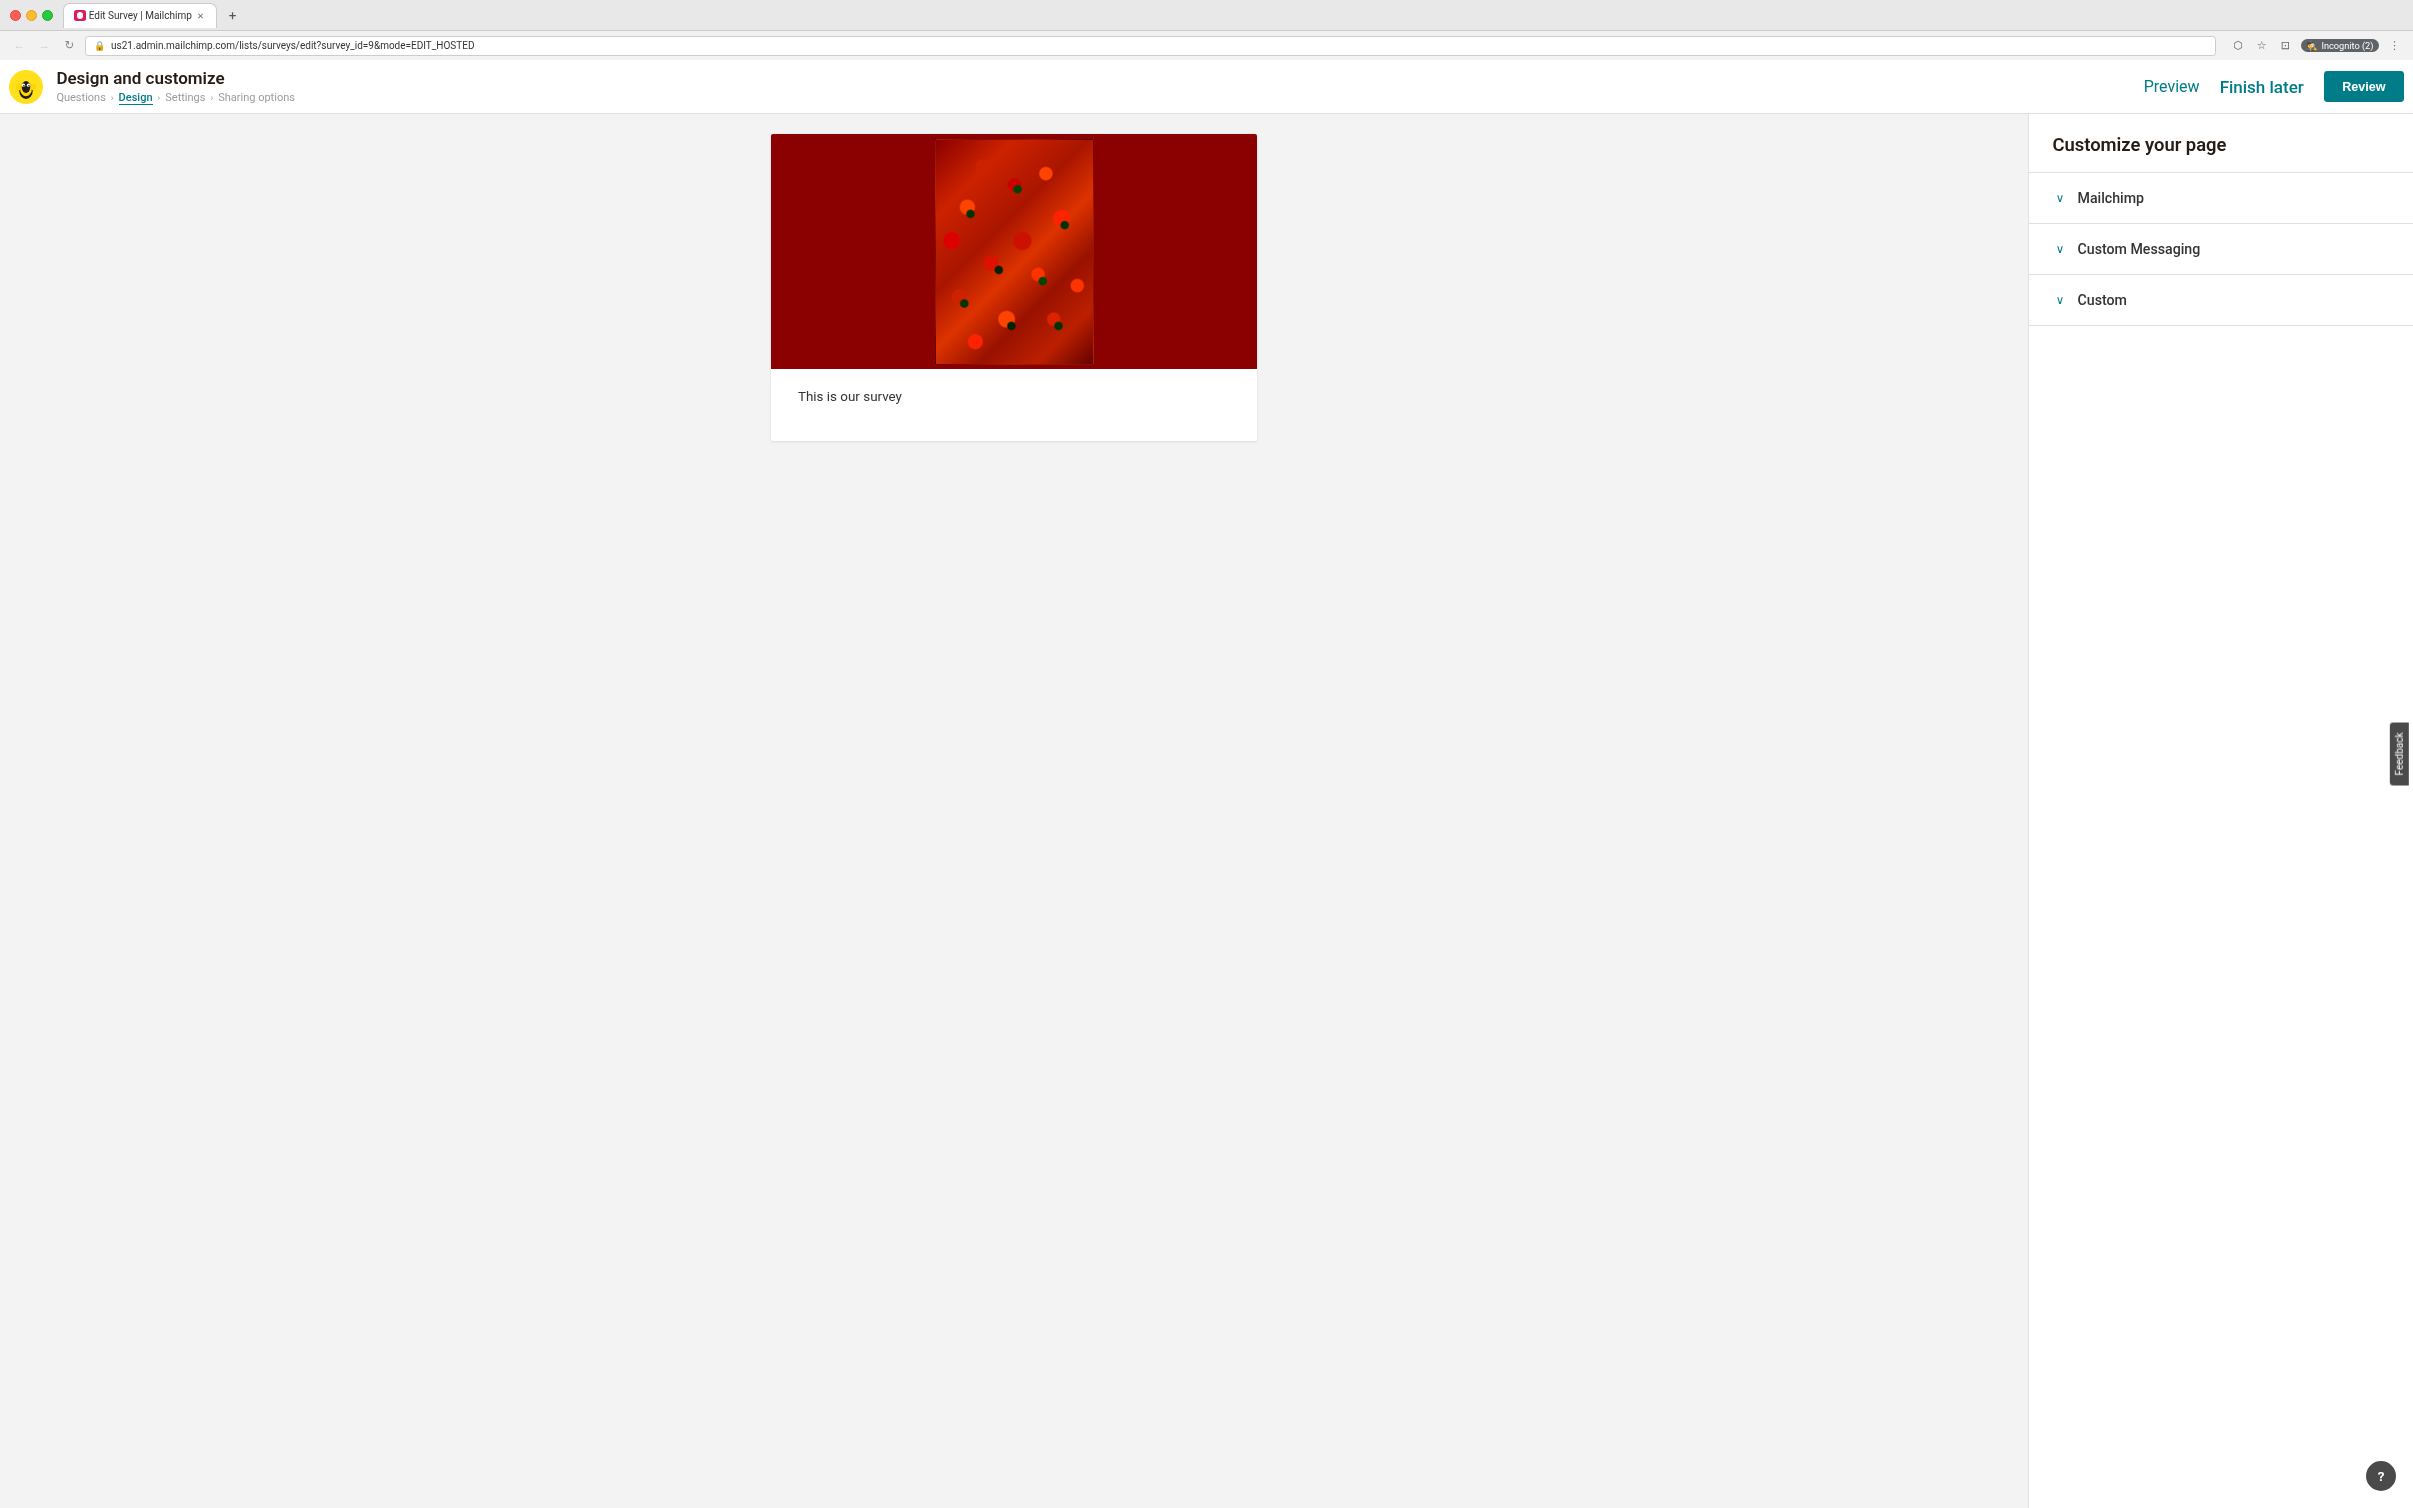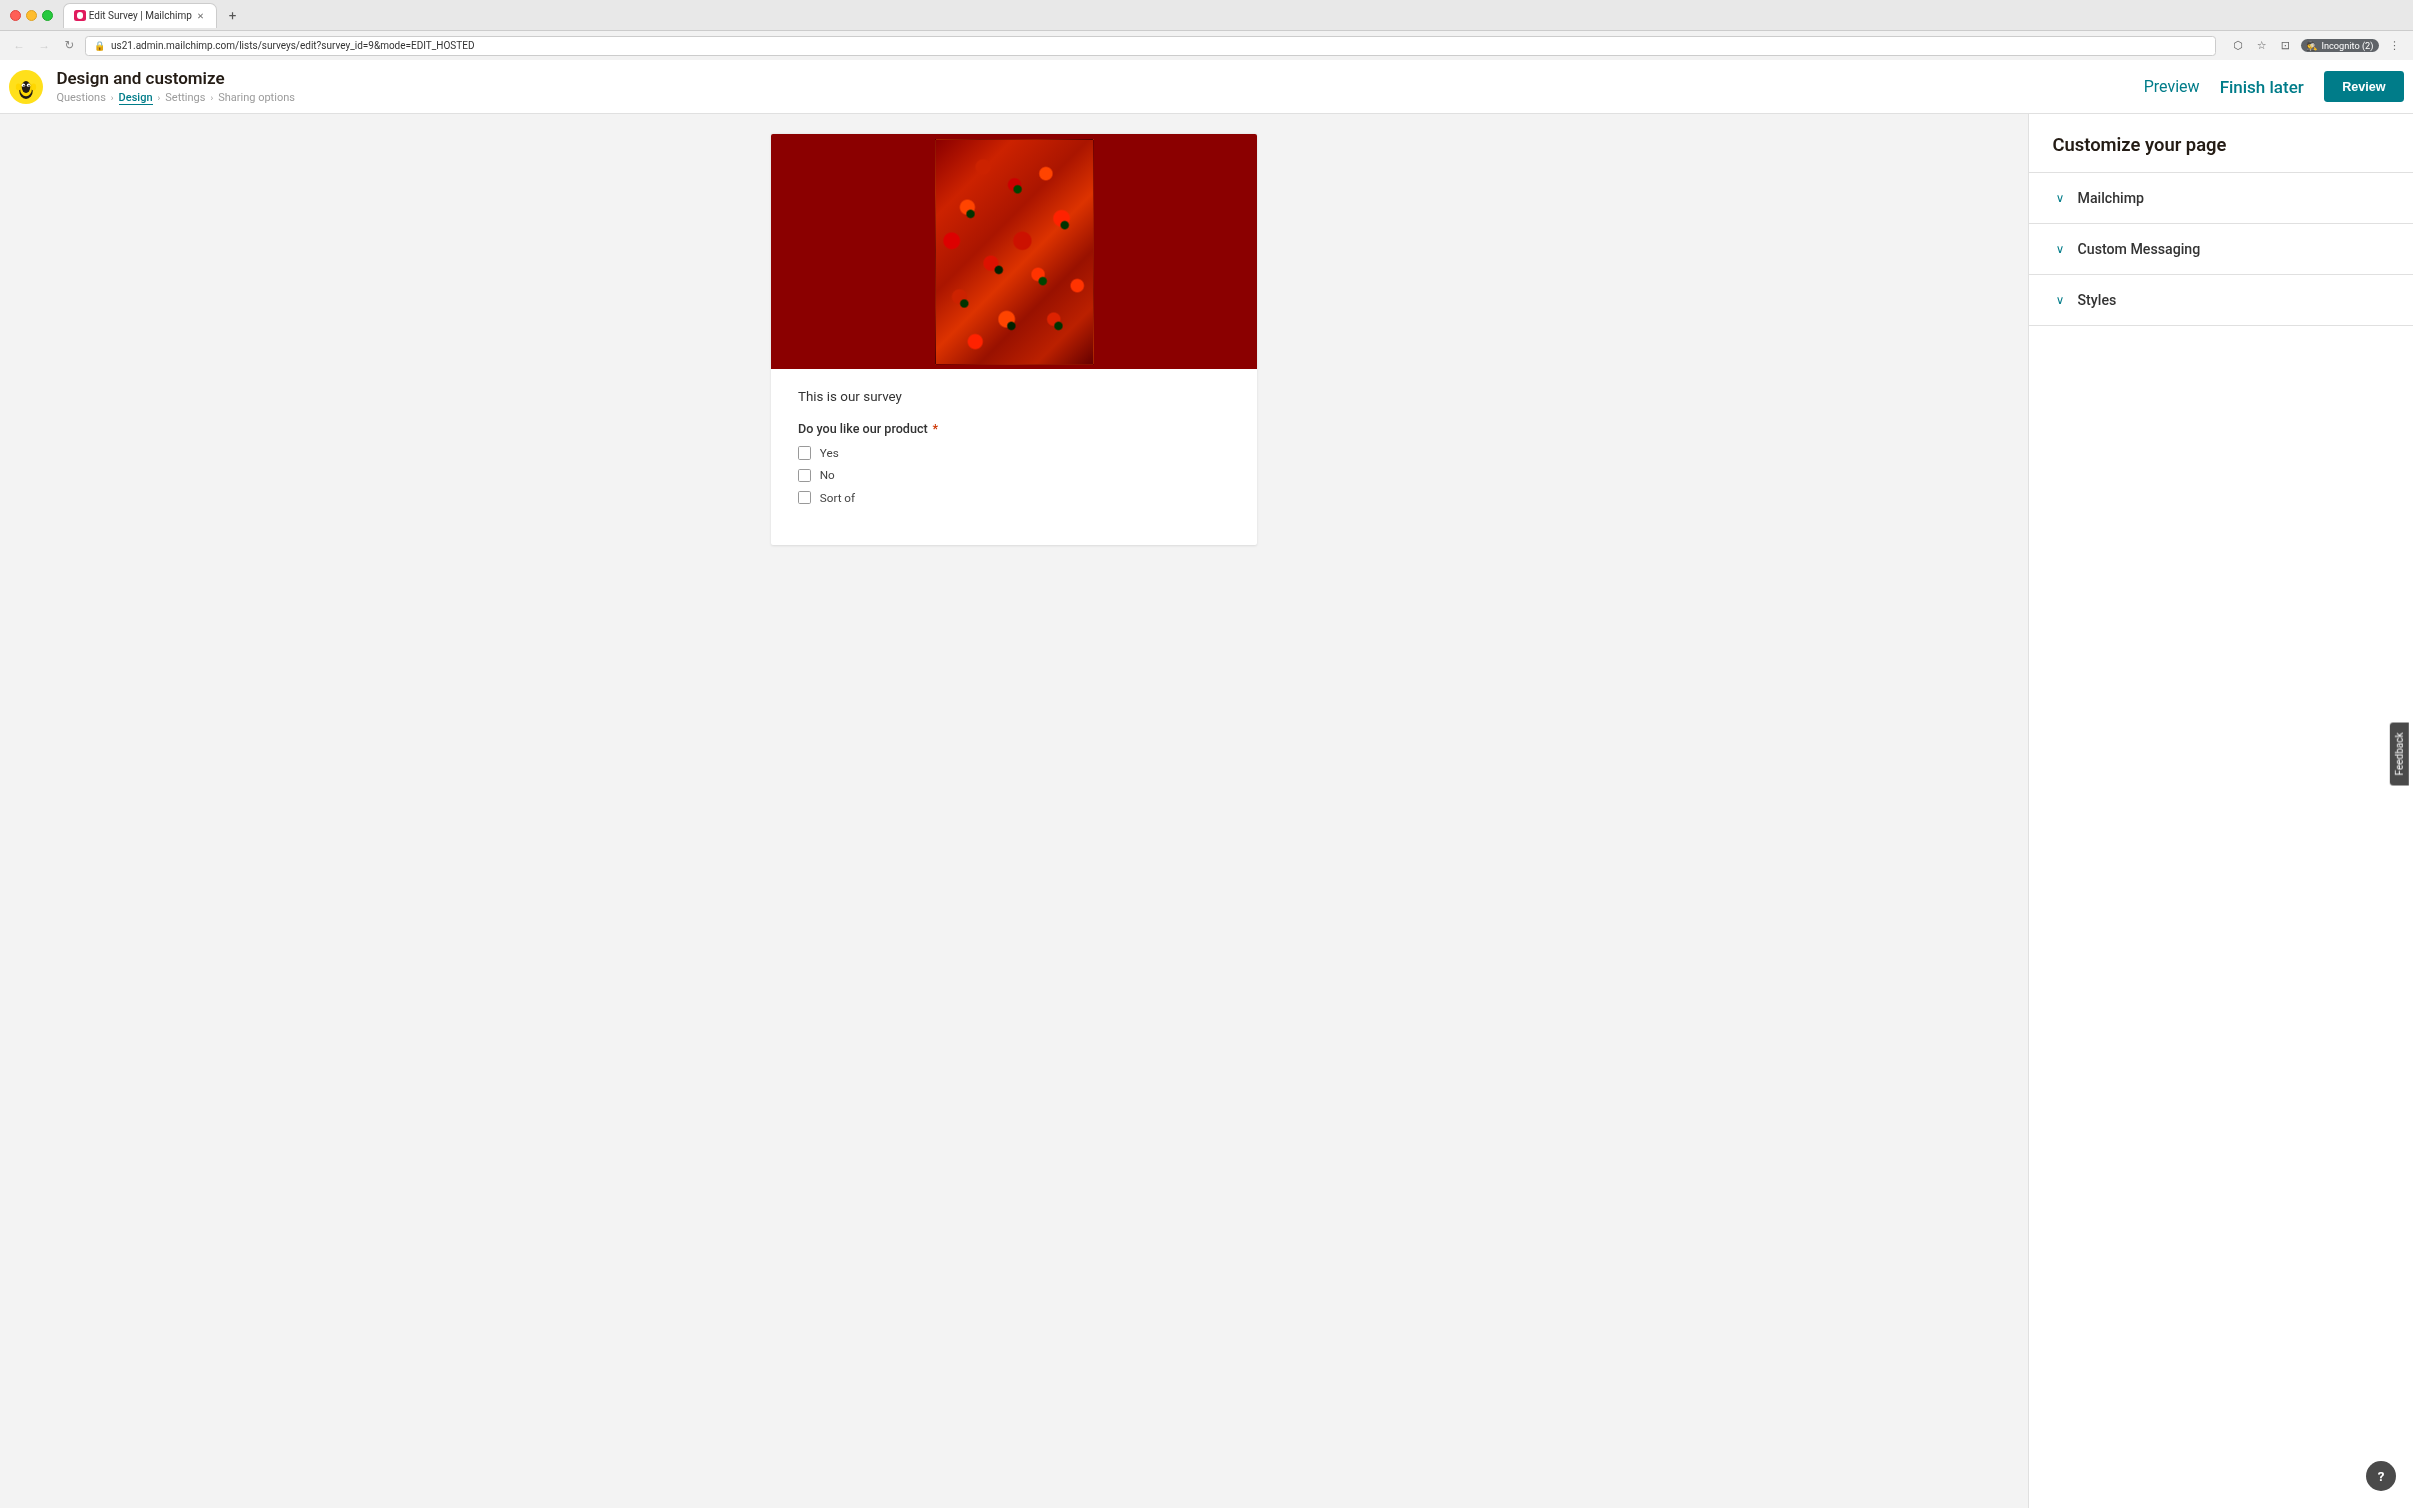--- a/index.html
+++ b/index.html
@@ -261,37 +261,20 @@
 <div class="main-layout">
 
   <div class="preview-area">
     <div class="survey-card">
       <div class="survey-header-image">
         <div class="flowers-img"></div>
       </div>
       <div class="survey-body">
         <div class="survey-title">This is our survey</div>
 
-        <div class="question-block">
-          <div class="question-label">
-            <span>Do you like our product</span><span class="required"> *</span>
-          </div>
-          <div class="option-item">
-            <div class="checkbox"></div>
-            <span>Yes</span>
-          </div>
-          <div class="option-item">
-            <div class="checkbox"></div>
-            <span>No</span>
-          </div>
-          <div class="option-item">
-            <div class="checkbox"></div>
-            <span>Sort of</span>
-          </div>
-        </div>
 
       </div>
     </div>
   </div>
 
   <div class="right-panel">
     <div class="customize-title">Customize your page</div>
 
     <div class="accordion-item">
       <div class="accordion-header">
@@ -303,21 +286,21 @@
     <div class="accordion-item">
       <div class="accordion-header">
         <span class="chevron">∨</span>
         <span class="accordion-label">Custom Messaging</span>
       </div>
     </div>
 
     <div class="accordion-item">
       <div class="accordion-header">
         <span class="chevron">∨</span>
-        <span class="accordion-label">Styles</span>
+        <span class="accordion-label">Custom</span>
       </div>
     </div>
   </div>
 </div>
 
 <div class="feedback-btn">Feedback</div>
 
 <div class="help-btn">?</div>
 
 

